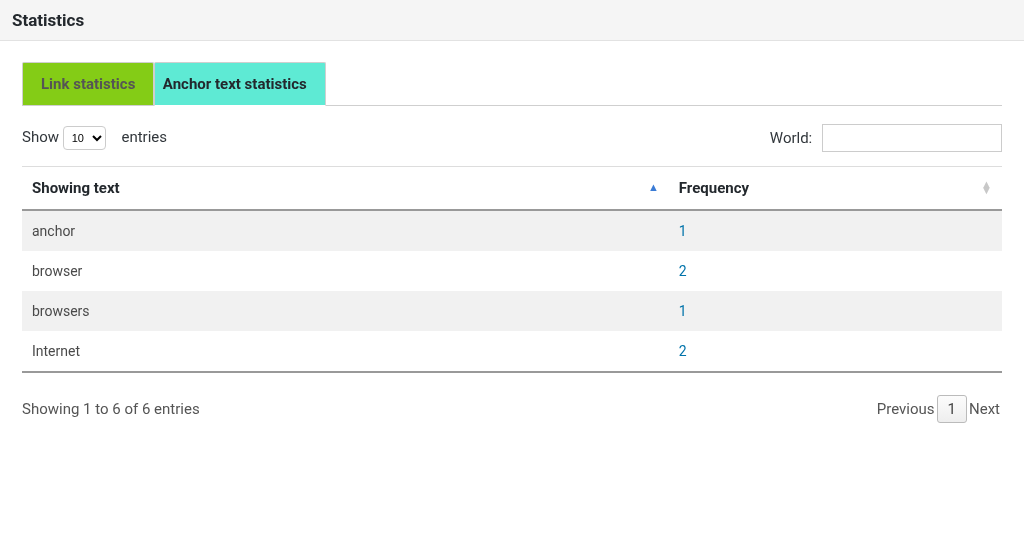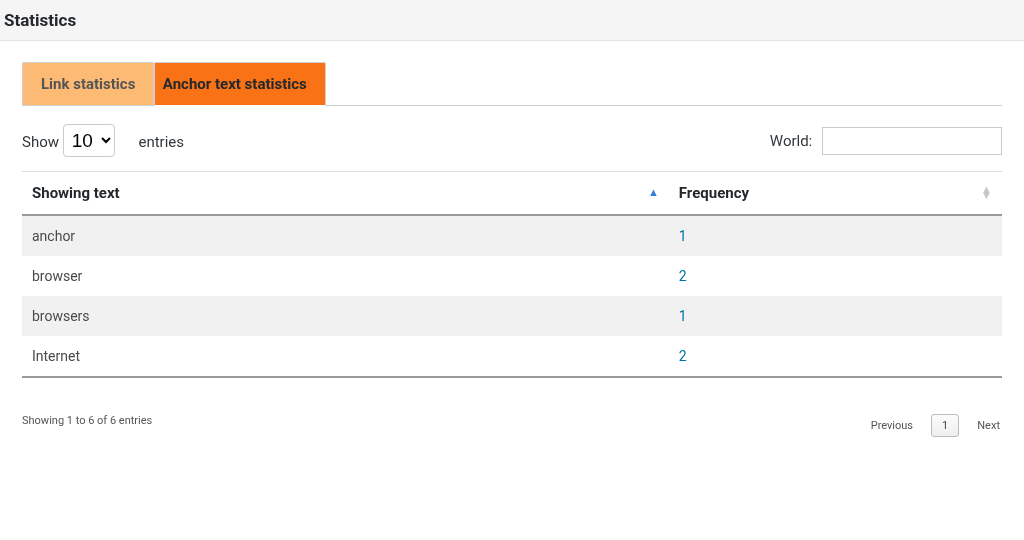--- a/index.html
+++ b/index.html
@@ -6,63 +6,63 @@
   body {
     margin: 0;
     font-family: -apple-system, BlinkMacSystemFont, "Segoe UI", Roboto, Helvetica, Arial, sans-serif;
     background: #fff;
     color: #32373c;
     font-size: 14px;
   }
   .panel-header {
     background: #f5f5f5;
     border-bottom: 1px solid #e2e2e2;
-    padding: 10px 4px;
+    padding: 10px 12px;
     font-size: 17px;
     font-weight: 700;
     color: #23282d;
   }
   .panel-body {
     padding: 20px 22px 12px 22px;
   }
   .tabs {
     border-bottom: 1px solid #cfcfcf;
     margin: 0;
     padding: 0;
   }
   .tab {
     display: inline-block;
     padding: 12px 18px;
     font-size: 15px;
     font-weight: 700;
     border: 1px solid #cfcfcf;
     border-bottom: none;
-    background: #fdba74;
+    background: #84cc16;
     color: #555;
     position: relative;
     top: 1px;
     cursor: pointer;
     border-radius: 2px 2px 0 0;
     margin-right: -4px;
   }
   .tab.active {
-    background: #f97316;
+    background: #5eead4;
     color: #23282d;
     border-bottom: 1px solid #fff;
     padding-left: 8px;
   }
   .table-controls {
     display: flex;
     justify-content: space-between;
     align-items: center;
     padding: 18px 0 14px 0;
     font-size: 15px;
   }
   .length-wrap select {
-    font-size: 19px;
+    font-size: 11px;
     padding: 4px 4px;
     border: 1px solid #ccc;
     border-radius: 4px;
     background: #fff;
   }
   .search-wrap input {
     border: 1px solid #ccc;
     height: 28px;
     width: 180px;
     margin-left: 6px;
@@ -99,40 +99,40 @@
     padding: 12px 10px;
     font-size: 14px;
     color: #4a4a4a;
   }
   table.stats tbody tr:nth-child(odd) { background: #f1f1f1; }
   table.stats tbody tr:last-child td { border-bottom: 2px solid #999; }
   .freq-link { color: #0073aa; cursor: pointer; }
   .table-footer {
     display: flex;
     justify-content: space-between;
-    align-items: flex-start;
-    padding-top: 36px;
-    font-size: 11px;
+    align-items: center;
+    padding-top: 22px;
+    font-size: 15px;
     color: #555;
   }
-  .paginate { display: flex; align-items: center; gap: 16px; }
+  .paginate { display: flex; align-items: center; }
   .paginate .page-btn {
     color: #555;
     cursor: pointer;
     padding: 4px 2px;
   }
   .paginate .page-num {
     border: 1px solid #bbb;
     border-radius: 3px;
     padding: 4px 10px;
     background: linear-gradient(#fcfcfc,#eee);
     color: #444;
   }
   .gap-right { }
-  .gap-left { margin-left: 20px; }
+  .gap-left { margin-left: 12px; }
 </style>
 </head>
 <body>
 
 <div class="panel-header">Statistics</div>
 
 <div class="panel-body">
 
   <div class="tabs">
     <div class="tab">Link statistics</div>

